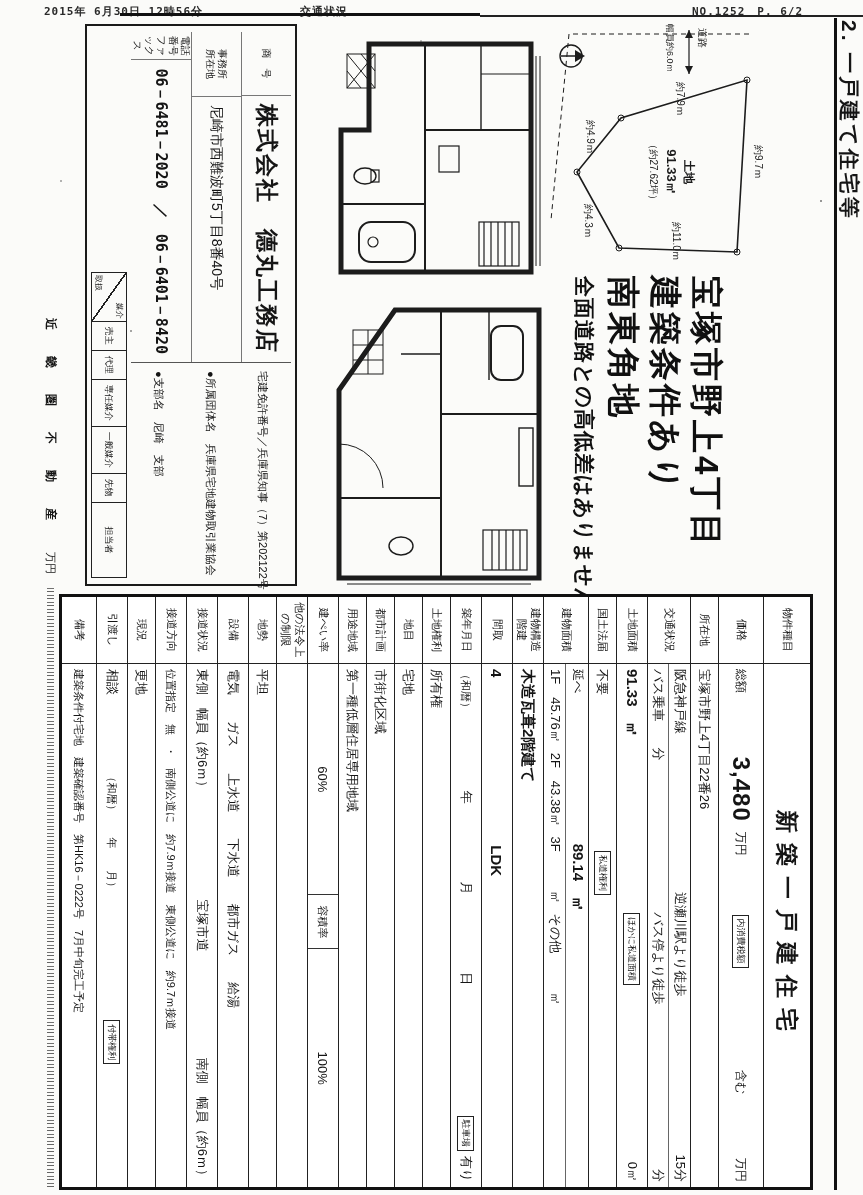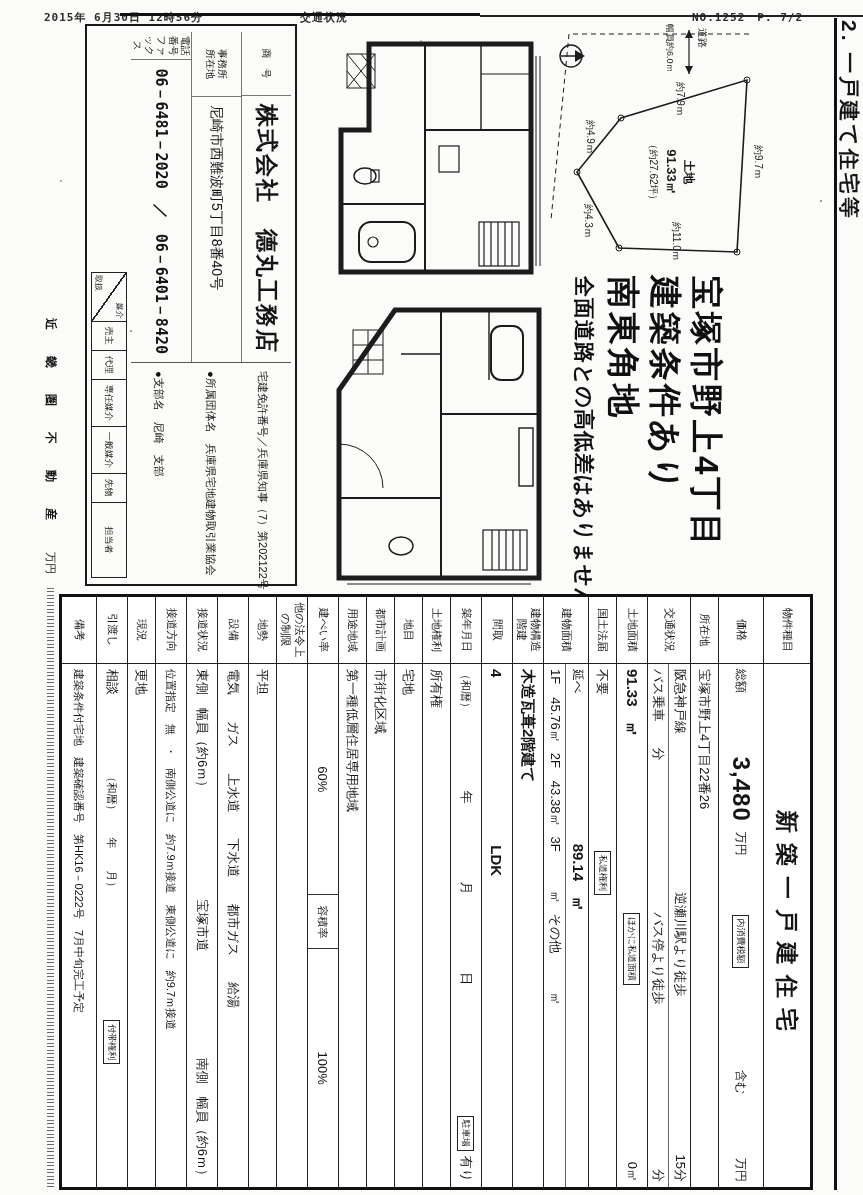--- a/index.html
+++ b/index.html
@@ -2,21 +2,21 @@
 <html><head>
 <meta charset="utf-8">
 <style>
   html,body{margin:0;padding:0;background:#e8e8e6;}
   .page{position:relative;width:863px;height:1195px;background:#fbfbf9;overflow:hidden;
         font-family:"Liberation Sans","DejaVu Sans",sans-serif;color:#151515;}
   
   .fax-strip{position:absolute;left:0;top:0;width:863px;height:18px;
              font-family:"DejaVu Sans Mono",monospace;font-size:11px;font-weight:bold;
              letter-spacing:1px;color:#2a2a2a;}
-  .fax-strip .seg{position:absolute;top:10px;white-space:nowrap;}
+  .fax-strip .seg{position:absolute;top:4px;white-space:nowrap;}
   .fax-line1{position:absolute;left:120px;top:13px;width:360px;height:3px;background:#111;}
   .fax-line2{position:absolute;left:480px;top:15px;width:715px;height:2px;background:#222;}
   
   .sheet{position:absolute;left:0;top:0;width:1177px;height:823px;
          transform:translate(863px,18px) rotate(90deg);transform-origin:0 0;background:transparent;}
   .doc-title{position:absolute;left:2px;top:0px;font-size:21px;font-weight:bold;letter-spacing:3px;white-space:nowrap;}
   .title-underline{position:absolute;left:0;top:26px;width:1172px;height:3px;background:#111;}
   
   .site-plan{position:absolute;left:4px;top:86px;width:252px;height:236px;}
   svg .ink{stroke:#1c1c1c;fill:none;}
@@ -83,21 +83,21 @@
 </style>
 </head>
 <body>
 
 <div class="page">
   <div class="noise"></div>
 
   <div class="fax-strip">
     <span class="seg" style="left:44px">2015年 6月30日 12時56分</span>
     <span class="seg" style="left:300px">交通状況</span>
-    <span class="seg" style="left:692px">NO.1252　P. 7/2</span>
+    <span class="seg" style="left:692px">NO.1252　P. 6/2</span>
     <div class="fax-line1"></div>
     <div class="fax-line2"></div>
   </div>
 
   <div class="sheet">
 
     <div class="doc-title">2. 一戸建て住宅等</div>
     <div class="title-underline"></div>
 
     <div class="site-plan">

